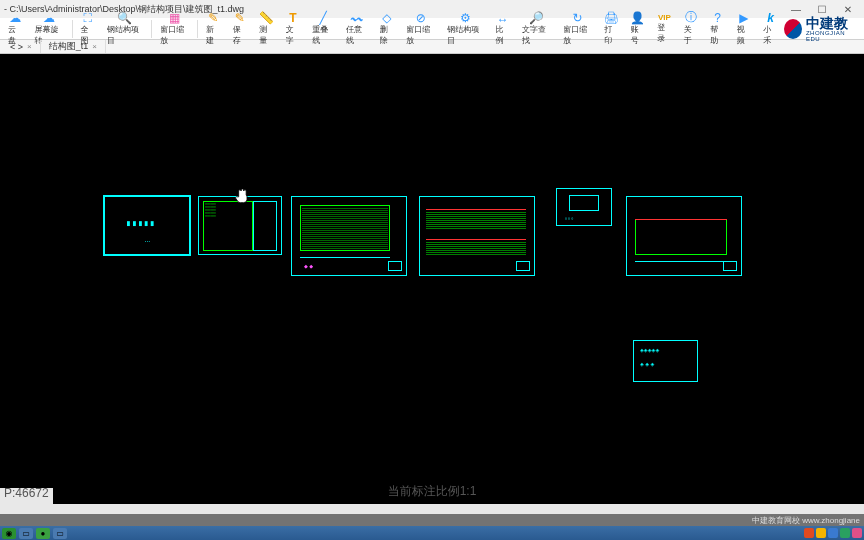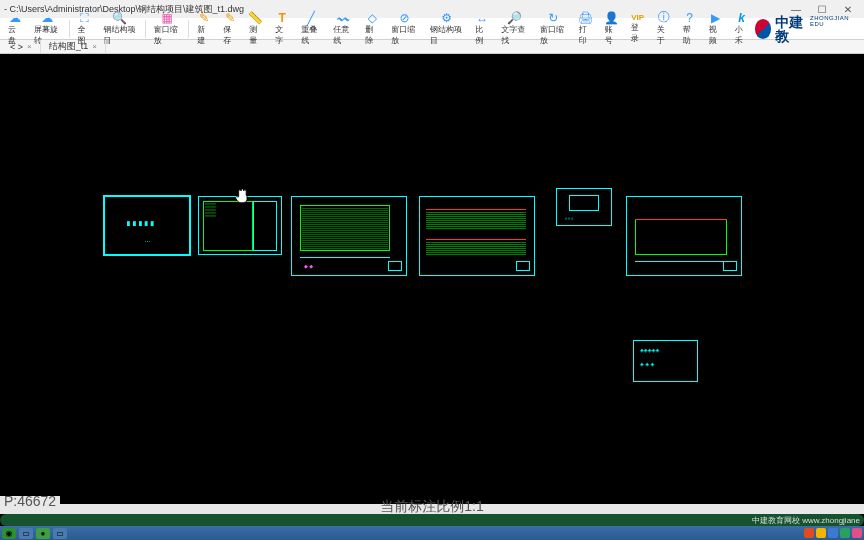--- a/index.html
+++ b/index.html
@@ -9,21 +9,21 @@
 .title-txt { flex: 1; }
 .win-controls { display: flex; gap: 2px; }
 .win-btn { width: 24px; height: 14px; display: flex; align-items: center; justify-content: center; color: #555; font-size: 10px; }
 
 .toolbar { height: 22px; background: #fff; display: flex; align-items: center; border-bottom: 1px solid #d0d0d0; padding: 0 2px; }
 .tool { display: flex; flex-direction: column; align-items: center; justify-content: center; padding: 0 6px; height: 100%; font-size: 8px; color: #333; }
 .ticon { width: 14px; height: 12px; display: flex; align-items: center; justify-content: center; font-size: 12px; }
 .tool-sep { width: 1px; height: 18px; background: #ddd; margin: 0 2px; }
 .brand { margin-left: auto; display: flex; align-items: center; gap: 4px; padding-right: 6px; }
 .brand-logo { width: 20px; height: 20px; background: linear-gradient(135deg,#d00033 50%,#0055a5 50%); border-radius: 50%; }
-.brand-txt { display: flex; flex-direction: row; line-height: 1; }
+.brand-txt { display: flex; flex-direction: column; line-height: 1; }
 .brand-main { font-size: 14px; font-weight: bold; color: #003a7a; }
 .brand-sub { font-size: 6px; color: #003a7a; letter-spacing: 0.5px; }
 
 .tabbar { height: 14px; background: #f5f5f5; display: flex; align-items: center; padding: 0 2px; font-size: 9px; border-bottom: 1px solid #ccc; }
 .tab { padding: 0 8px; height: 100%; display: flex; align-items: center; gap: 4px; border-right: 1px solid #ddd; color: #333; }
 .tab .x { color: #888; font-size: 8px; }
 
 .canvas { position: relative; width: 100%; height: 450px; background: #000; overflow: hidden; }
 
 .thumb { position: absolute; border: 1px solid #0ff; background: #000; }
@@ -34,21 +34,21 @@
 .ctxt { position: absolute; color: #0ff; font-size: 5px; white-space: nowrap; }
 .hatch { background: repeating-linear-gradient(0deg,#0f0 0 1px,transparent 1px 2px); }
 .redln { background: #f33; }
 
 .cursor { position: absolute; width: 20px; height: 20px; pointer-events: none; }
 .cursor svg { width: 100%; height: 100%; }
 
 .statusbar { position: absolute; bottom: 26px; left: 0; right: 0; height: 10px; background: #e8e8e8; font-size: 8px; color: #555; display: flex; align-items: center; padding: 0 4px; }
 .status-left { width: 30px; }
 
-.footer { position: absolute; bottom: 14px; left: 0; right: 0; height: 12px; background: #14532d; display: flex; align-items: center; justify-content: flex-end; font-size: 8px; color: #ddd; padding: 0 4px; border-radius: 6px; }
+.footer { position: absolute; bottom: 14px; left: 0; right: 0; height: 12px; background: #737373; display: flex; align-items: center; justify-content: flex-end; font-size: 8px; color: #ddd; padding: 0 4px; }
 .media-bar { position: absolute; bottom: 1px; left: 0; right: 0; height: 12px; background: #222; }
 
 .taskbar { position: absolute; bottom: 0; left: 0; right: 0; height: 14px; background: linear-gradient(180deg,#3a6ea5,#2a5a90); display: flex; align-items: center; padding: 0 2px; gap: 3px; }
 .task-item { width: 14px; height: 11px; background: #4a7ab0; border-radius: 2px; display: flex; align-items: center; justify-content: center; font-size: 8px; }
 .tray { margin-left: auto; display: flex; gap: 2px; align-items: center; }
 .tray-icon { width: 10px; height: 10px; border-radius: 2px; }
 </style>
 </head>
 <body>
 
@@ -244,22 +244,22 @@
   <div class="cursor" style="left:232px;top:132px">
     <svg viewBox="0 0 24 24">
         <path fill="#fff" stroke="#000" stroke-width="1" d="M8 13V6a1.5 1.5 0 013 0V5a1.5 1.5 0 013 0v1a1.5 1.5 0 013 0v5l1 1v4a4 4 0 01-4 4h-4a4 4 0 01-3-1.5L4 14l1-1 3 0z"></path>
       </svg>
   </div>
 </div>
 
 <div class="statusbar">
   <span class="status-left">模型 1</span>
 </div>
-<div style="position:absolute;bottom:26px;left:0;font-size:14px;color:#555;background:#e8e8e8;padding:0 4px;height:18px;line-height:10px">P:46672</div>
-<div style="position:absolute;bottom:24px;left:50%;transform:translateX(-50%);font-size:14px;color:#555">当前标注比例1:1</div>
+<div style="position:absolute;bottom:26px;left:0;font-size:12px;color:#555;background:#e8e8e8;padding:0 4px;height:26px;line-height:10px">P:46672</div>
+<div style="position:absolute;bottom:40px;left:50%;transform:translateX(-50%);font-size:12px;color:#555">当前标注比例1:1</div>
 
 <div class="footer">
   <span>中建教育网校  www.zhongjiane</span>
 </div>
 <div class="media-bar"></div>
 
 <div class="taskbar">
   <div class="task-item" style="background:#2a9030">◉</div>
   <div class="task-item">▭</div>
   <div class="task-item" style="background:#3aa040">●</div>

